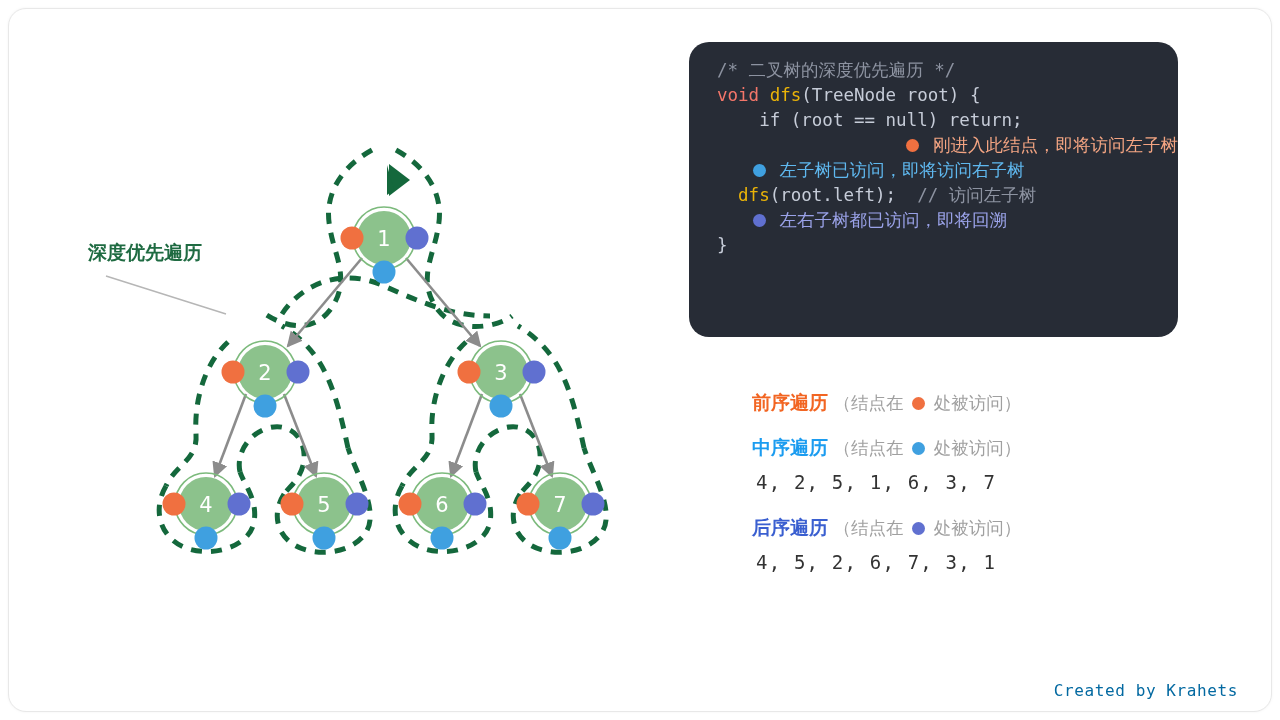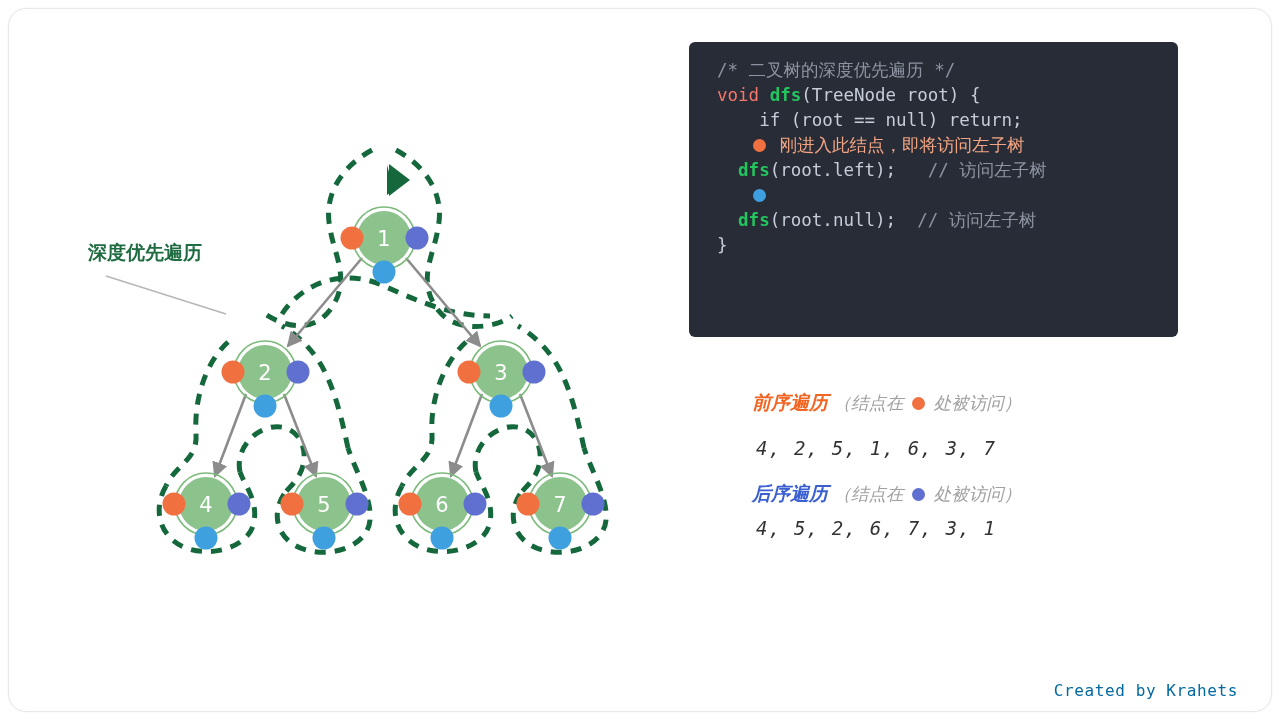--- a/index.html
+++ b/index.html
@@ -51,57 +51,57 @@
   }
 
   
   #code-block {
     position: absolute;
     left: 689px;
     top: 42px;
     width: 489px;
     height: 295px;
     background: #272c36;
-    border-radius: 6px;
+    border-radius: 20px;
     box-sizing: border-box;
     padding: 16px 0 16px 0;
     overflow: hidden;
   }
   .code-line {
     font-family: "DejaVu Sans Mono", "Liberation Mono", monospace;
     font-size: 17.5px;
     line-height: 25px;
     white-space: pre;
     padding-left: 28px;
     color: #c6ccd8;
   }
   .tok-comment { color: #8d93a1; }
   .tok-kw      { color: #f4766a; }
-  .tok-fn      { color: #22c55e; font-weight: bold; }
+  .tok-fn      { color: #eab308; }
   .tok-plain   { color: #c6ccd8; }
   .note-orange { color: #f3a482; }
   .note-blue   { color: #5fb8ef; }
   .note-purple { color: #9aa2e8; }
   .dotc {
     display: inline-block;
     width: 13px;
     height: 13px;
     border-radius: 50%;
     vertical-align: -1px;
     margin-right: 3px;
   }
 
   
   #traversals {
     position: absolute;
     left: 752px;
     top: 386px;
     width: 420px;
   }
-  .trav-group { margin-bottom: 11px; font-style: italic; }
+  .trav-group { margin-bottom: 11px; }
   .trav-head {
     font-family: "DejaVu Sans", "Liberation Sans", sans-serif;
     font-size: 19px;
     line-height: 33px;
     white-space: nowrap;
   }
   .trav-name { font-weight: bold; }
   .trav-paren { color: #a0a0a0; font-size: 17.5px; }
   .trav-seq {
     font-family: "DejaVu Sans Mono", "Liberation Mono", monospace;
@@ -297,32 +297,33 @@
         <text class="dfs-label-text" x="88" y="235">深度优先遍历</text>
         <line x1="106" y1="252" x2="226" y2="290" stroke="#b6b6b6" stroke-width="1.4"></line>
       </g>
     </svg>
   </div>
 
   <div id="code-block">
       <div class="code-line"><span class="tok-comment">/* </span><span class="tok-comment">二叉树的深度优先遍历</span><span class="tok-comment"> */</span></div>
       <div class="code-line"><span class="tok-kw">void</span><span class="tok-plain"> </span><span class="tok-fn">dfs</span><span class="tok-plain">(TreeNode root) {</span></div>
       <div class="code-line"><span class="tok-plain">    if (root == null) return;</span></div>
-      <div class="code-line" style="padding-left: 64px;"><span class="dotc" style="background: rgb(240, 112, 64);"></span><span class="note-orange"> 刚进入此结点，即将访问左子树</span></div>
-      <div class="code-line"><span class="tok-plain">  </span><span class="tok-fn">dfs</span><span class="tok-plain">(root.left);</span><span class="tok-comment">   // 访问左子树</span></div>
-      <div class="code-line" style="padding-left: 64px;"><span class="dotc" style="background: rgb(63, 160, 224);"></span></div>
-      <div class="code-line"><span class="tok-plain">  </span><span class="tok-fn">dfs</span><span class="tok-plain">(root.null);</span><span class="tok-comment">  // 访问左子树</span></div>
+      <div class="code-line" style="padding-left: 64px; text-align: right;"><span class="dotc" style="background: rgb(240, 112, 64);"></span><span class="note-orange"> 刚进入此结点，即将访问左子树</span></div>
+      <div class="code-line" style="padding-left: 64px;"><span class="dotc" style="background: rgb(63, 160, 224);"></span><span class="note-blue"> 左子树已访问，即将访问右子树</span></div>
+      <div class="code-line"><span class="tok-plain">  </span><span class="tok-fn">dfs</span><span class="tok-plain">(root.left);</span><span class="tok-comment">  // 访问左子树</span></div>
+      <div class="code-line" style="padding-left: 64px;"><span class="dotc" style="background: rgb(96, 112, 208);"></span><span class="note-purple"> 左右子树都已访问，即将回溯</span></div>
       <div class="code-line"><span class="tok-plain">}</span></div>
     </div>
 
   <div id="traversals">
       <div class="trav-group">
         <div class="trav-head"><span class="trav-name" style="color: rgb(242, 101, 34);">前序遍历</span><span class="trav-paren">  （结点在 </span><span class="dot-inline" style="background: rgb(240, 112, 64);"></span><span class="trav-paren"> 处被访问）</span></div>
       </div>
       <div class="trav-group">
+        <div class="trav-head"><span class="trav-name" style="color: rgb(27, 156, 240);">中序遍历</span><span class="trav-paren">  （结点在 </span><span class="dot-inline" style="background: rgb(63, 160, 224);"></span><span class="trav-paren"> 处被访问）</span></div>
         <div class="trav-seq">4,  2,  5,  1,  6,  3,  7</div>
       </div>
       <div class="trav-group">
         <div class="trav-head"><span class="trav-name" style="color: rgb(58, 95, 208);">后序遍历</span><span class="trav-paren">  （结点在 </span><span class="dot-inline" style="background: rgb(96, 112, 208);"></span><span class="trav-paren"> 处被访问）</span></div>
         <div class="trav-seq">4,  5,  2,  6,  7,  3,  1</div>
       </div>
     </div>
 
   <div id="credit">Created by Krahets</div>
 </div>

